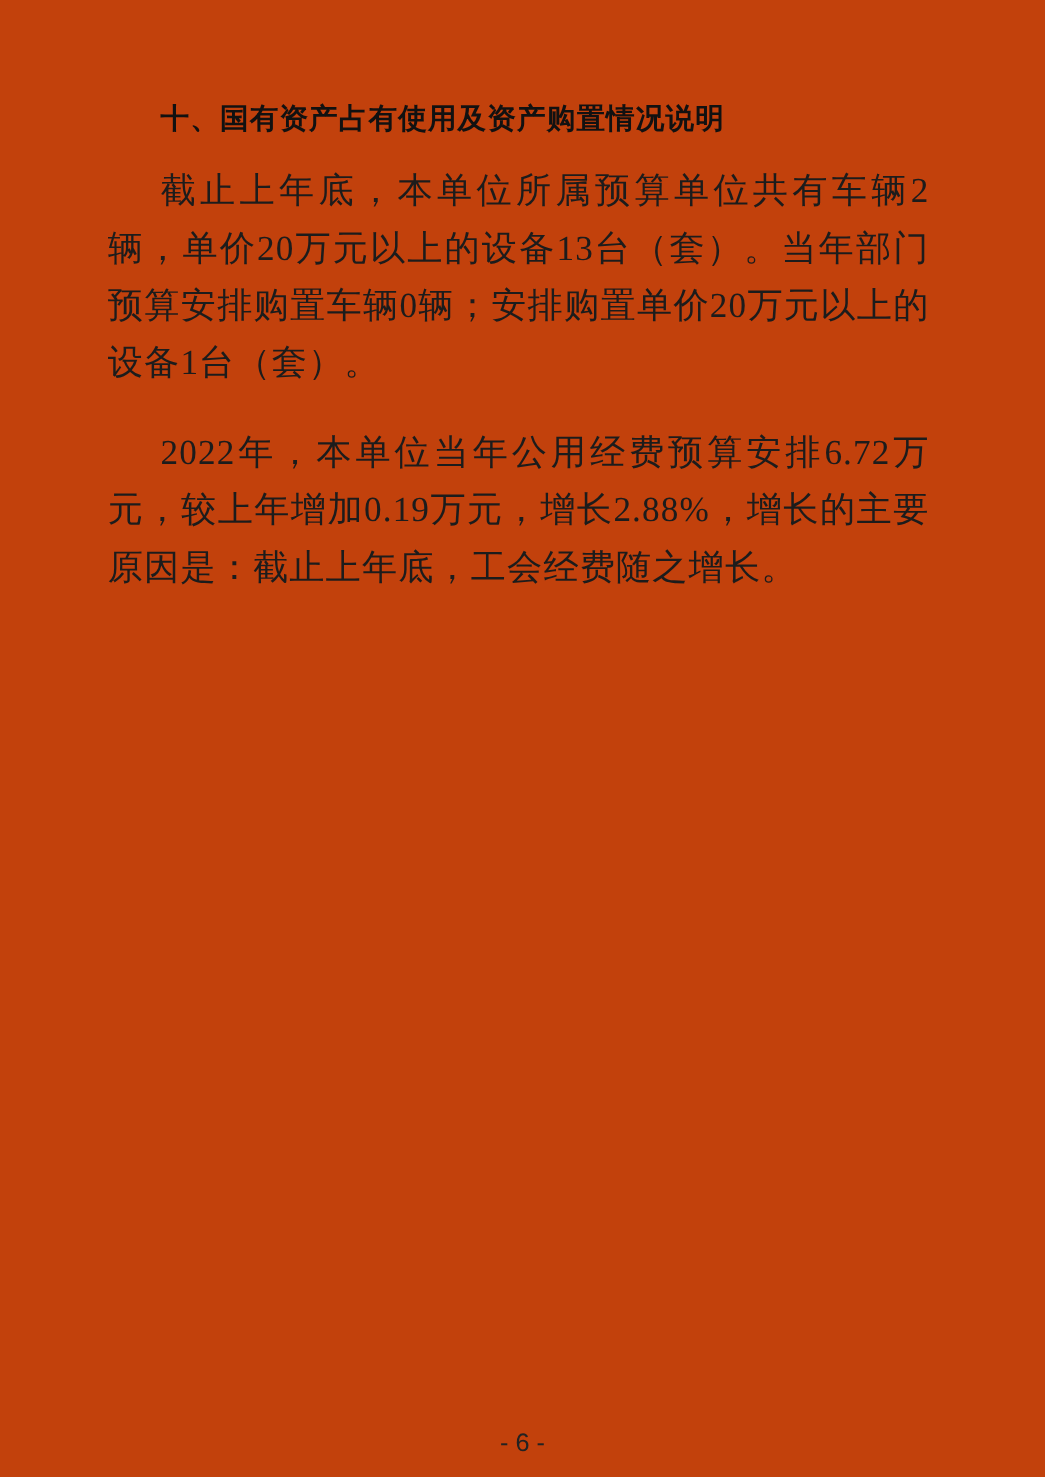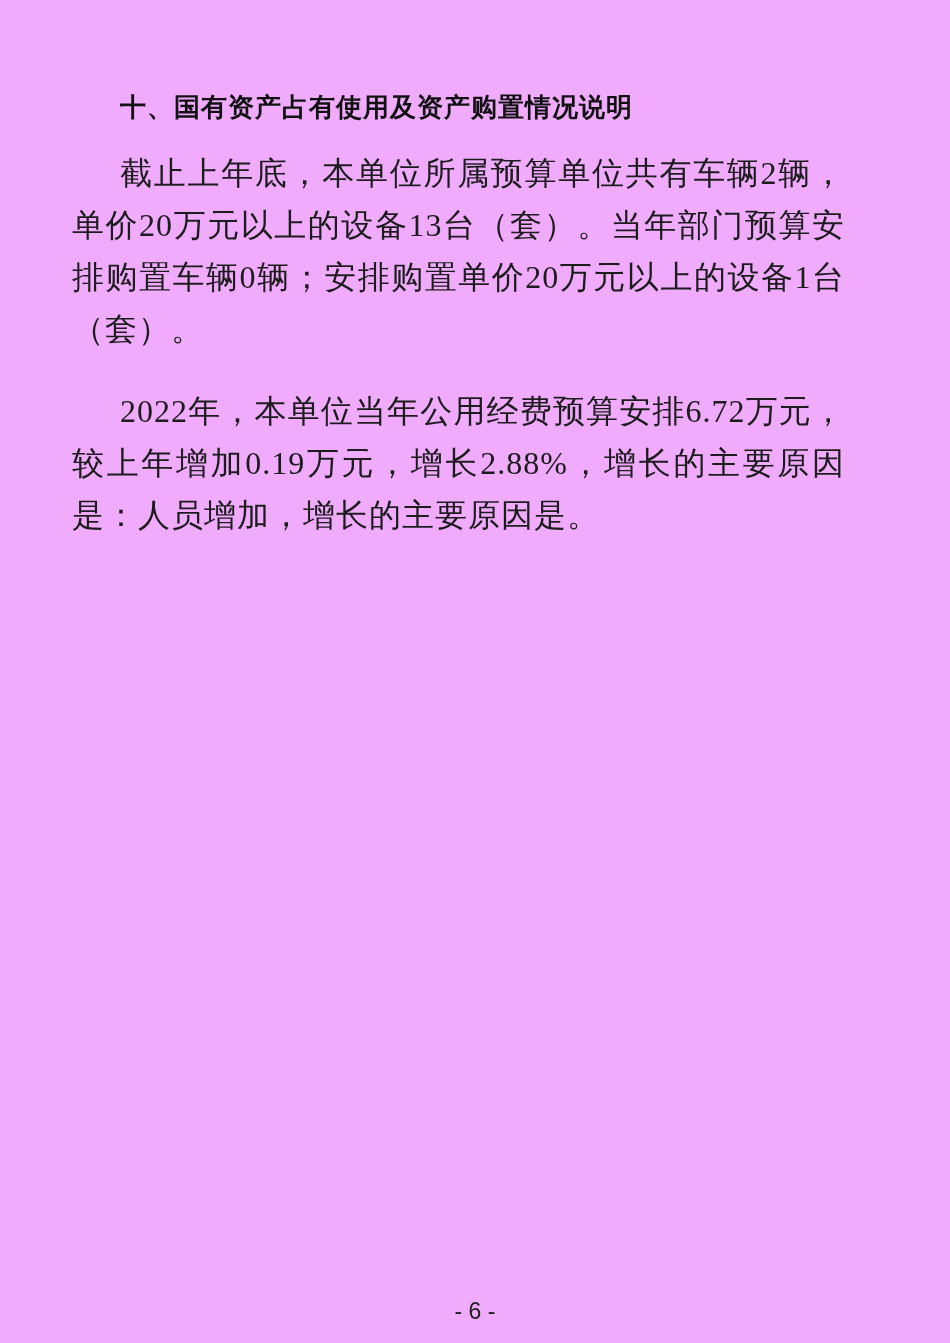--- a/index.html
+++ b/index.html
@@ -7,22 +7,22 @@
   body {
     width: 950px;
     height: 1343px;
     position: relative;
     color: #1a1a1a;
     overflow: hidden;
   }
   .page {
     position: absolute;
     inset: 0;
-    background: #f0abfc;
-    padding: 89px 105px 0 72px;
+    background: #c2410c;
+    padding: 89px 105px 0 98px;
   }
   .section { margin-bottom: 30px; }
   .section-heading {
     font-family: "Liberation Sans", "DejaVu Sans", sans-serif;
     font-weight: 700;
     font-size: 26px;
     line-height: 36px;
     color: #111111;
     text-indent: 48px;
     margin-bottom: 22px;
@@ -57,18 +57,18 @@
   <div class="section">
     <div class="section-heading">十、国有资产占有使用及资产购置情况说明</div>
     <p class="body-para">截止上年底，本单位所属预算单位共有车辆2辆，单价20万元以上的设备13台（套）。当年部门预算安排购置车辆0辆；安排购置单价20万元以上的设备1台（套）。</p>
   </div>
 
 
   <div class="section">
   </div>
 
   <div class="section">
-    <p class="body-para">2022年，本单位当年公用经费预算安排6.72万元，较上年增加0.19万元，增长2.88%，增长的主要原因是：人员增加，增长的主要原因是。</p>
+    <p class="body-para">2022年，本单位当年公用经费预算安排6.72万元，较上年增加0.19万元，增长2.88%，增长的主要原因是：截止上年底，工会经费随之增长。</p>
   </div>
 
   <div class="page-footer">- 6 -</div>
 
 </div>
 
 </body></html>

